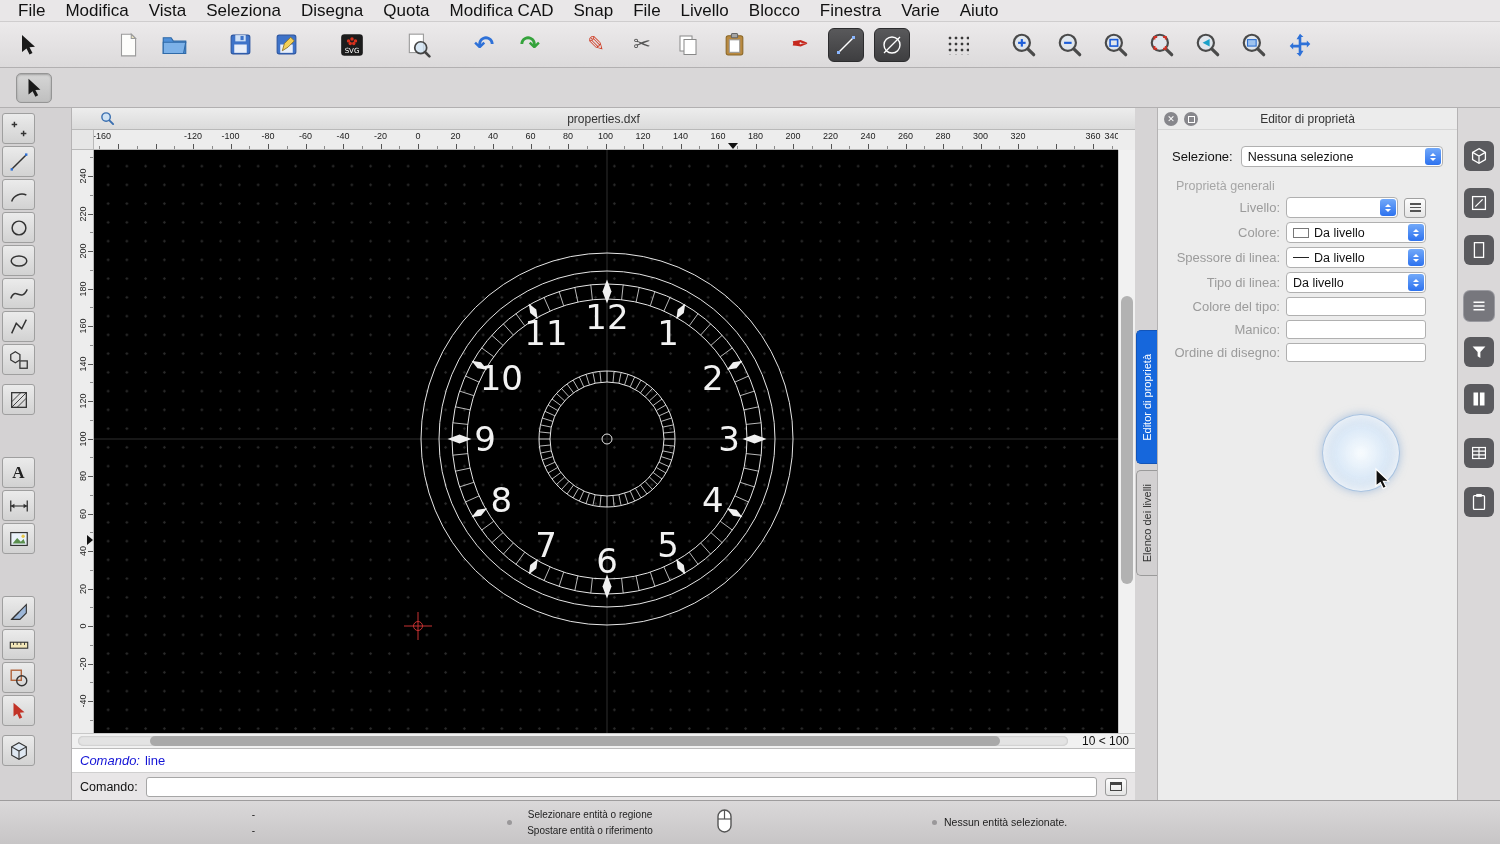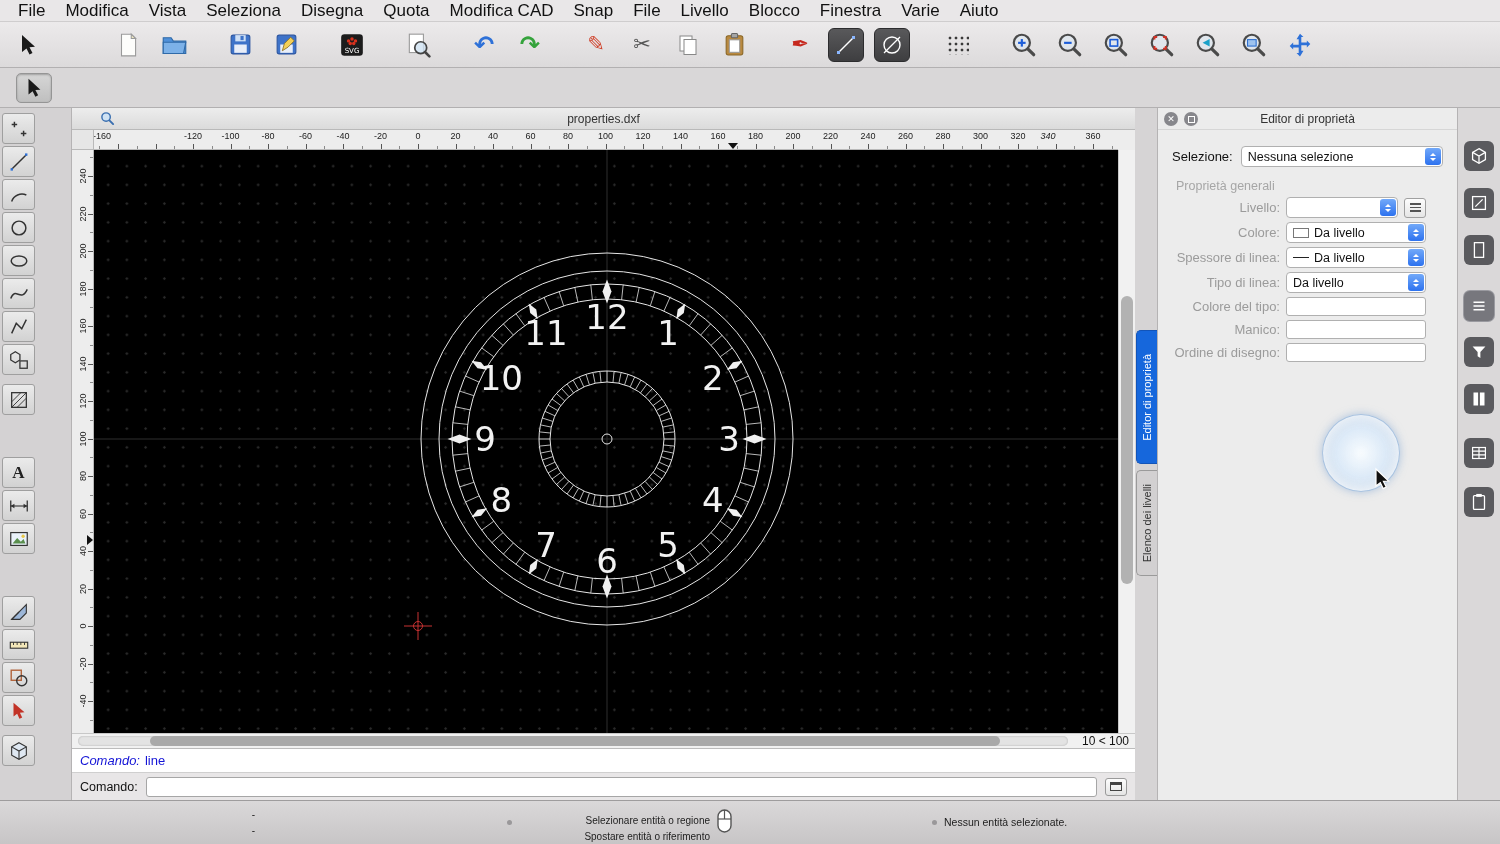--- a/index.html
+++ b/index.html
@@ -114,21 +114,21 @@
   .cursor-arrow{position:absolute;right:8px;bottom:0px;}
 
   
   .rightstrip{width:43px;background:#dad8d9;border-left:1px solid #b5b3b4;position:relative;}
   .sideicon{position:absolute;left:6px;width:30px;height:30px;background:#5a5a5e;border-radius:6px;display:flex;align-items:center;justify-content:center;}
   .sideicon.lit{background:#77777d;box-shadow:0 0 0 1px #9a9aa0;}
 
   
   .statusbar{height:44px;background:linear-gradient(#dad8d9,#c7c5c6);border-top:1px solid #9e9c9d;position:relative;font-size:10px;color:#222;}
   .sb-coords{position:absolute;left:175px;top:6px;width:80px;text-align:right;line-height:16px;}
-  .sb-hints{position:absolute;left:470px;top:12px;width:240px;text-align:right;line-height:16px;}
+  .sb-hints{position:absolute;left:470px;top:6px;width:240px;text-align:center;line-height:16px;}
   .sb-dot{position:absolute;width:5px;height:5px;border-radius:50%;background:#9a989a;}
   .sb-sel{position:absolute;left:944px;top:15px;font-size:10.5px;}
   .sb-mouse{position:absolute;left:716px;top:7px;}
 </style>
 </head>
 <body>
 
 <div class="menubar">
     <span class="menu-item">File</span>
     <span class="menu-item">Modifica</span>
@@ -502,21 +502,21 @@
           <div class="h-num" style="left: 586.5px;">140</div>
           <div class="h-num" style="left: 624px;">160</div>
           <div class="h-num" style="left: 661.5px;">180</div>
           <div class="h-num" style="left: 699px;">200</div>
           <div class="h-num" style="left: 736.5px;">220</div>
           <div class="h-num" style="left: 774px;">240</div>
           <div class="h-num" style="left: 811.5px;">260</div>
           <div class="h-num" style="left: 849px;">280</div>
           <div class="h-num" style="left: 886.5px;">300</div>
           <div class="h-num" style="left: 924px;">320</div>
-          <div class="h-num" style="left: 954px; font-style: italic;">340</div>
+          <div class="h-num" style="left: 1018px;">340</div>
           <div class="h-num" style="left: 999px;">360</div>
           <div class="h-marker" style="left: 639px;"></div>
         </div>
     </div>
     <div class="canvas-row">
       <div class="v-ruler">
           <div class="v-tick minor" style="top: 569.75px;"></div>
           <div class="v-tick" style="top: 551px;"></div>
           <div class="v-tick minor" style="top: 532.25px;"></div>
           <div class="v-tick" style="top: 513.5px;"></div>

